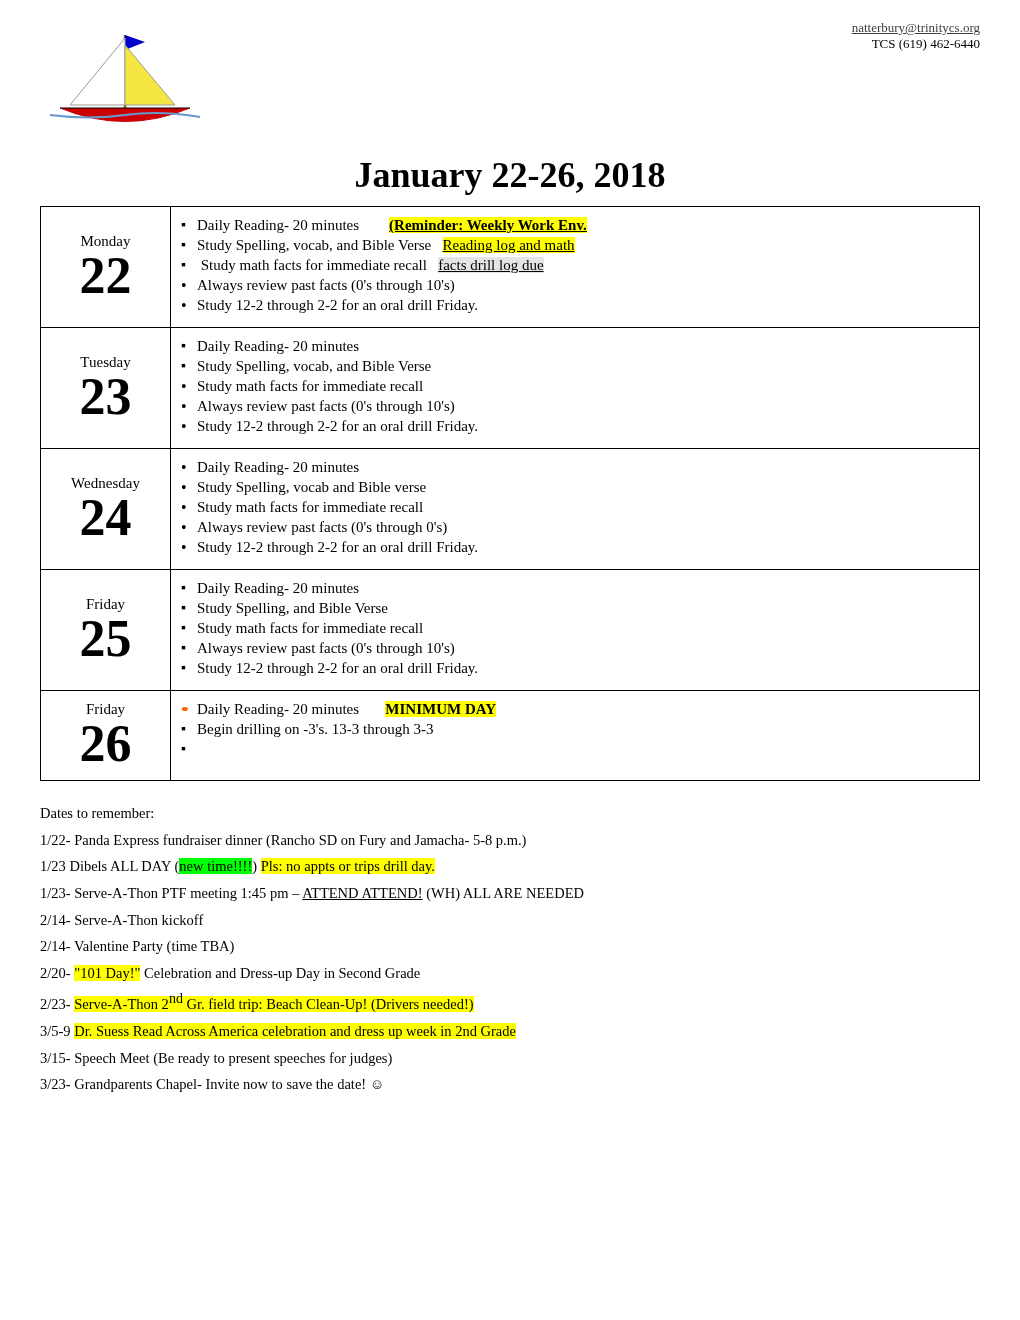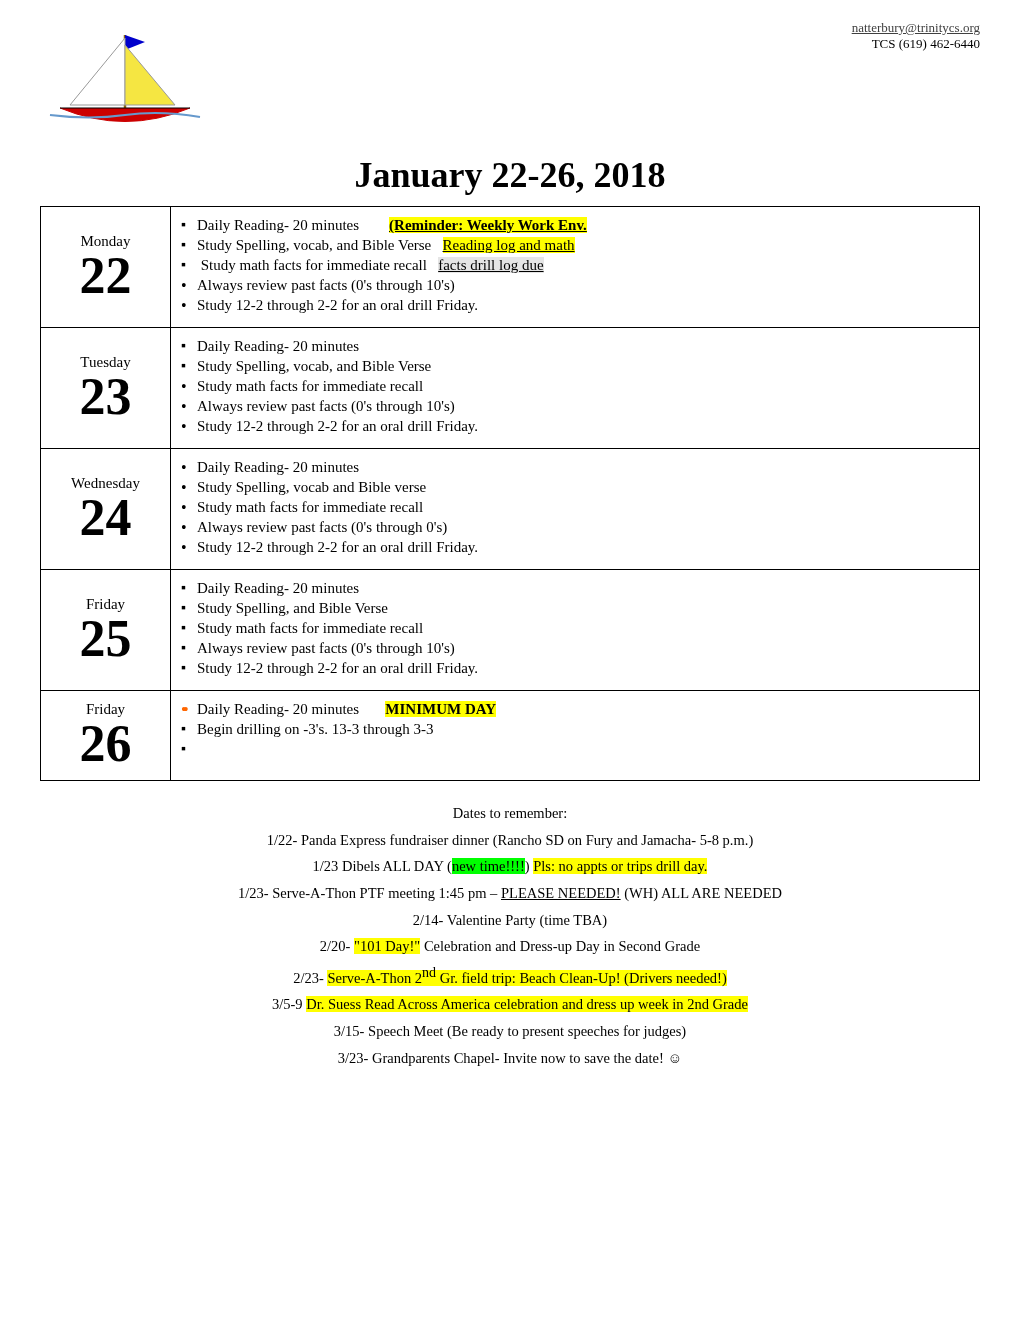--- a/index.html
+++ b/index.html
@@ -134,21 +134,20 @@
       content: '•';
       position: absolute;
       left: 2px;
       font-size: 16px;
       color: #ff6600;
     }
 
     .dates-section {
       font-size: 14.5px;
       line-height: 1.7;
-      text-align: center;
     }
 
     .dates-section p {
       margin-bottom: 2px;
     }
 
     .highlight-green {
       background-color: #00ff00;
     }
 
@@ -274,20 +273,21 @@
       </ul>
     </td>
   </tr>
 </tbody>
   </table>
 
 <div class="dates-section">
   <p>Dates to remember:</p>
   <p>1/22- Panda Express fundraiser dinner (Rancho SD on Fury and Jamacha- 5-8 p.m.)</p>
   <p>1/23 Dibels ALL DAY (<span class="highlight-green">new time!!!!</span>) <span class="highlight-yellow-inline">Pls: no appts or trips drill day.</span></p>
-  <p>1/23- Serve-A-Thon PTF meeting 1:45 pm – <span class="underline">PLEASE NEEDED!</span> (WH) ALL ARE NEEDED</p>
+  <p>1/23- Serve-A-Thon PTF meeting 1:45 pm – <span class="underline">ATTEND ATTEND!</span> (WH) ALL ARE NEEDED</p>
+  <p>2/14- Serve-A-Thon kickoff</p>
   <p>2/14- Valentine Party (time TBA)</p>
   <p>2/20- <span class="highlight-yellow-inline">"101 Day!"</span> Celebration and Dress-up Day in Second Grade</p>
   <p>2/23- <span class="highlight-yellow-inline">Serve-A-Thon 2<span class="superscript">nd</span> Gr. field trip:  Beach Clean-Up!  (Drivers needed!)</span></p>
   <p>3/5-9 <span class="highlight-yellow-inline">Dr. Suess Read Across America celebration and dress up week in 2nd Grade</span></p>
   <p>3/15- Speech Meet (Be ready to present speeches for judges)</p>
   <p>3/23- Grandparents Chapel-  Invite now to save the date! ☺</p>
 </div>
 
 </body></html>

